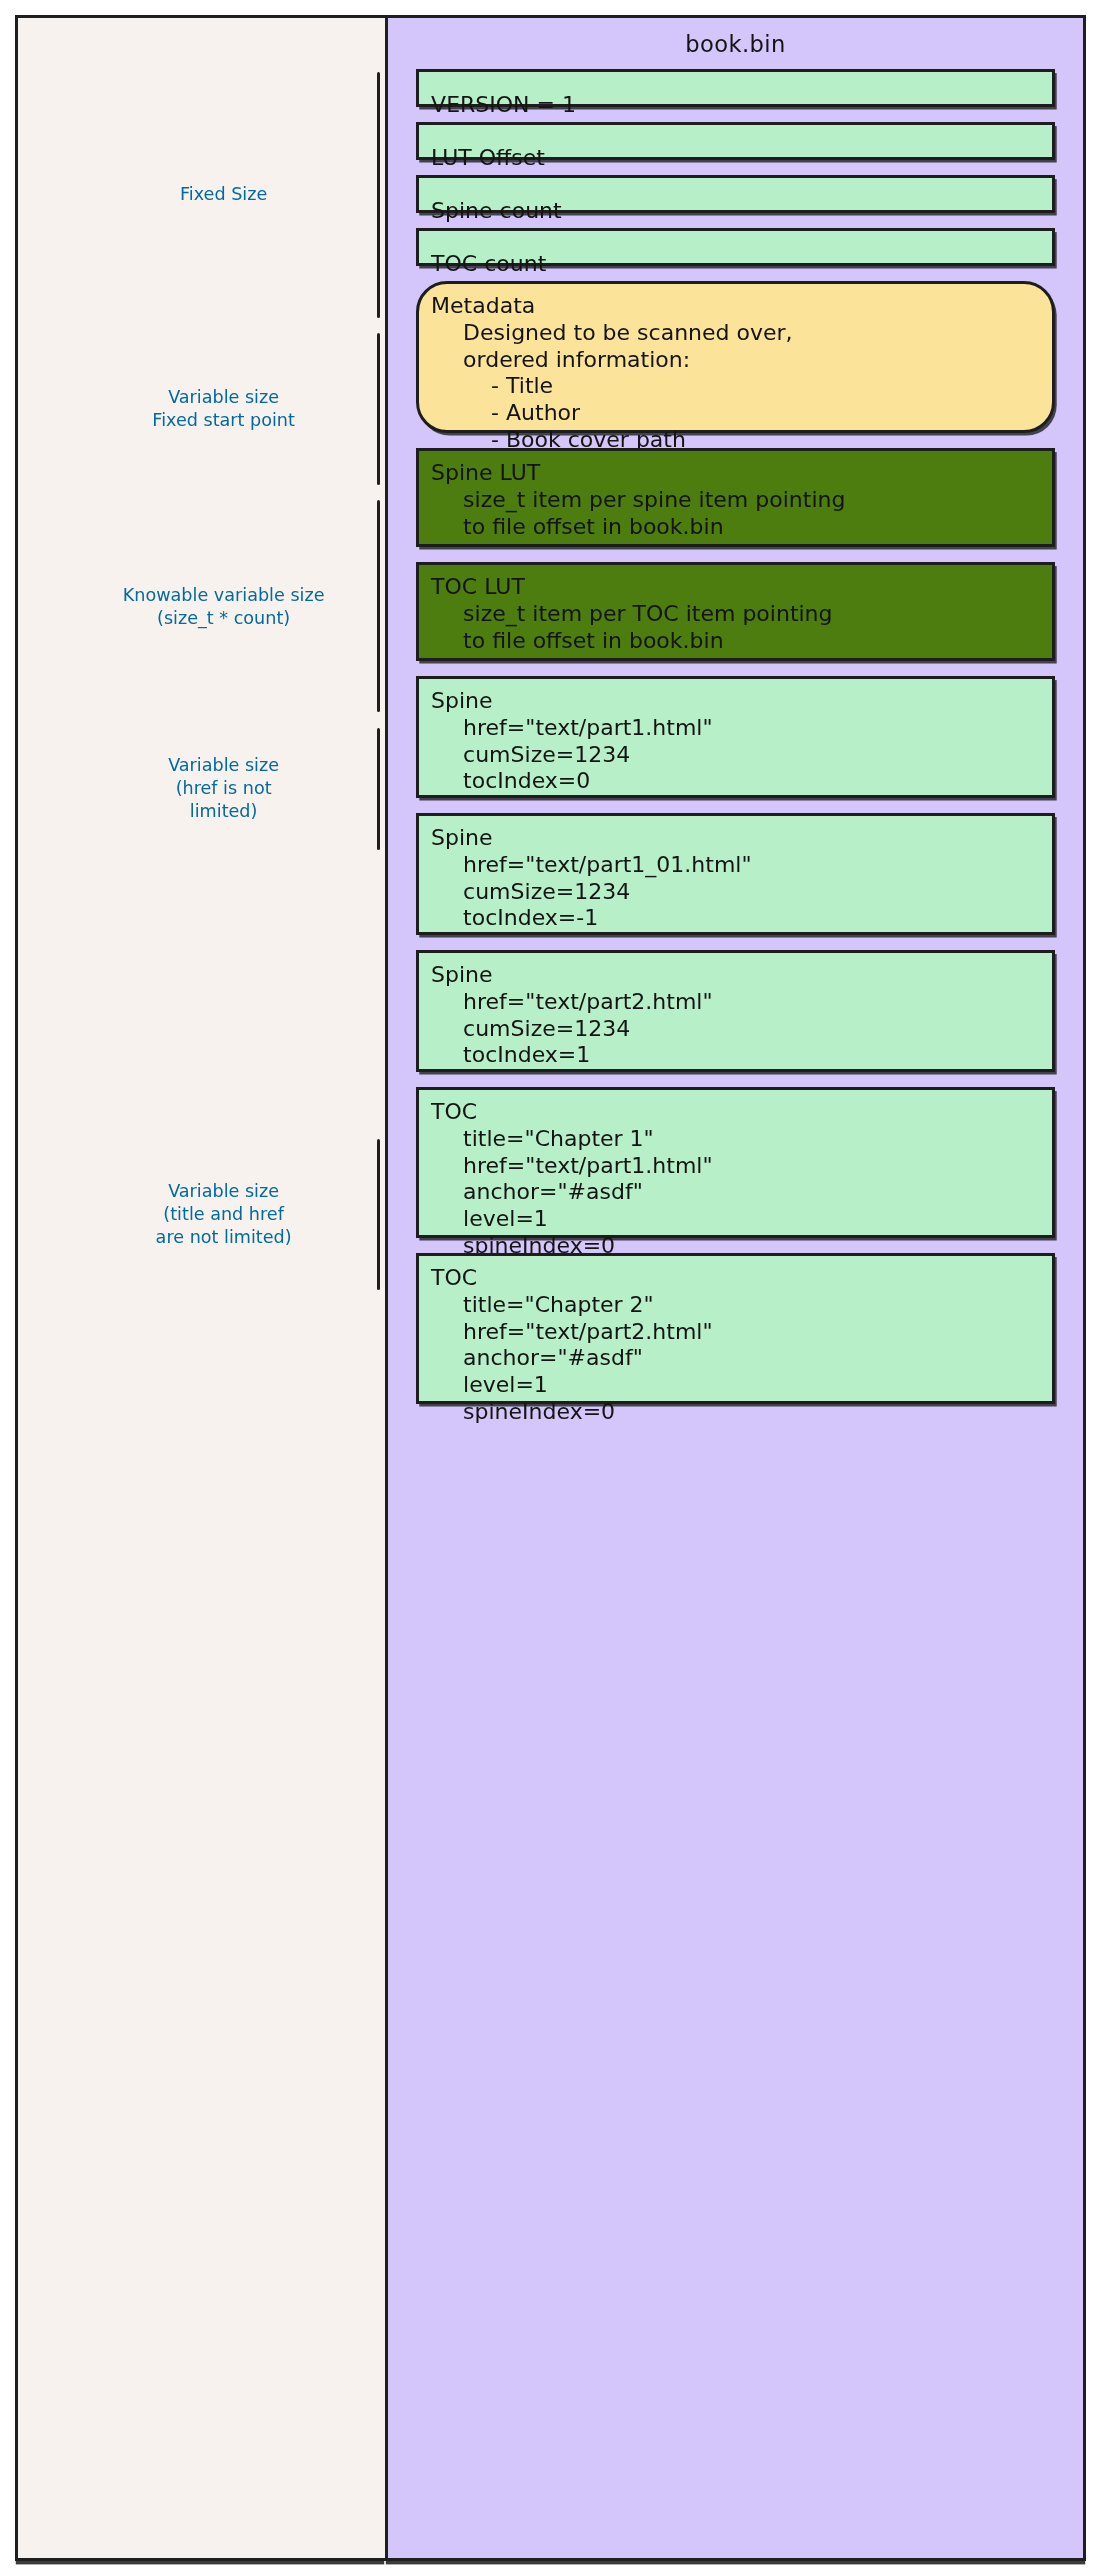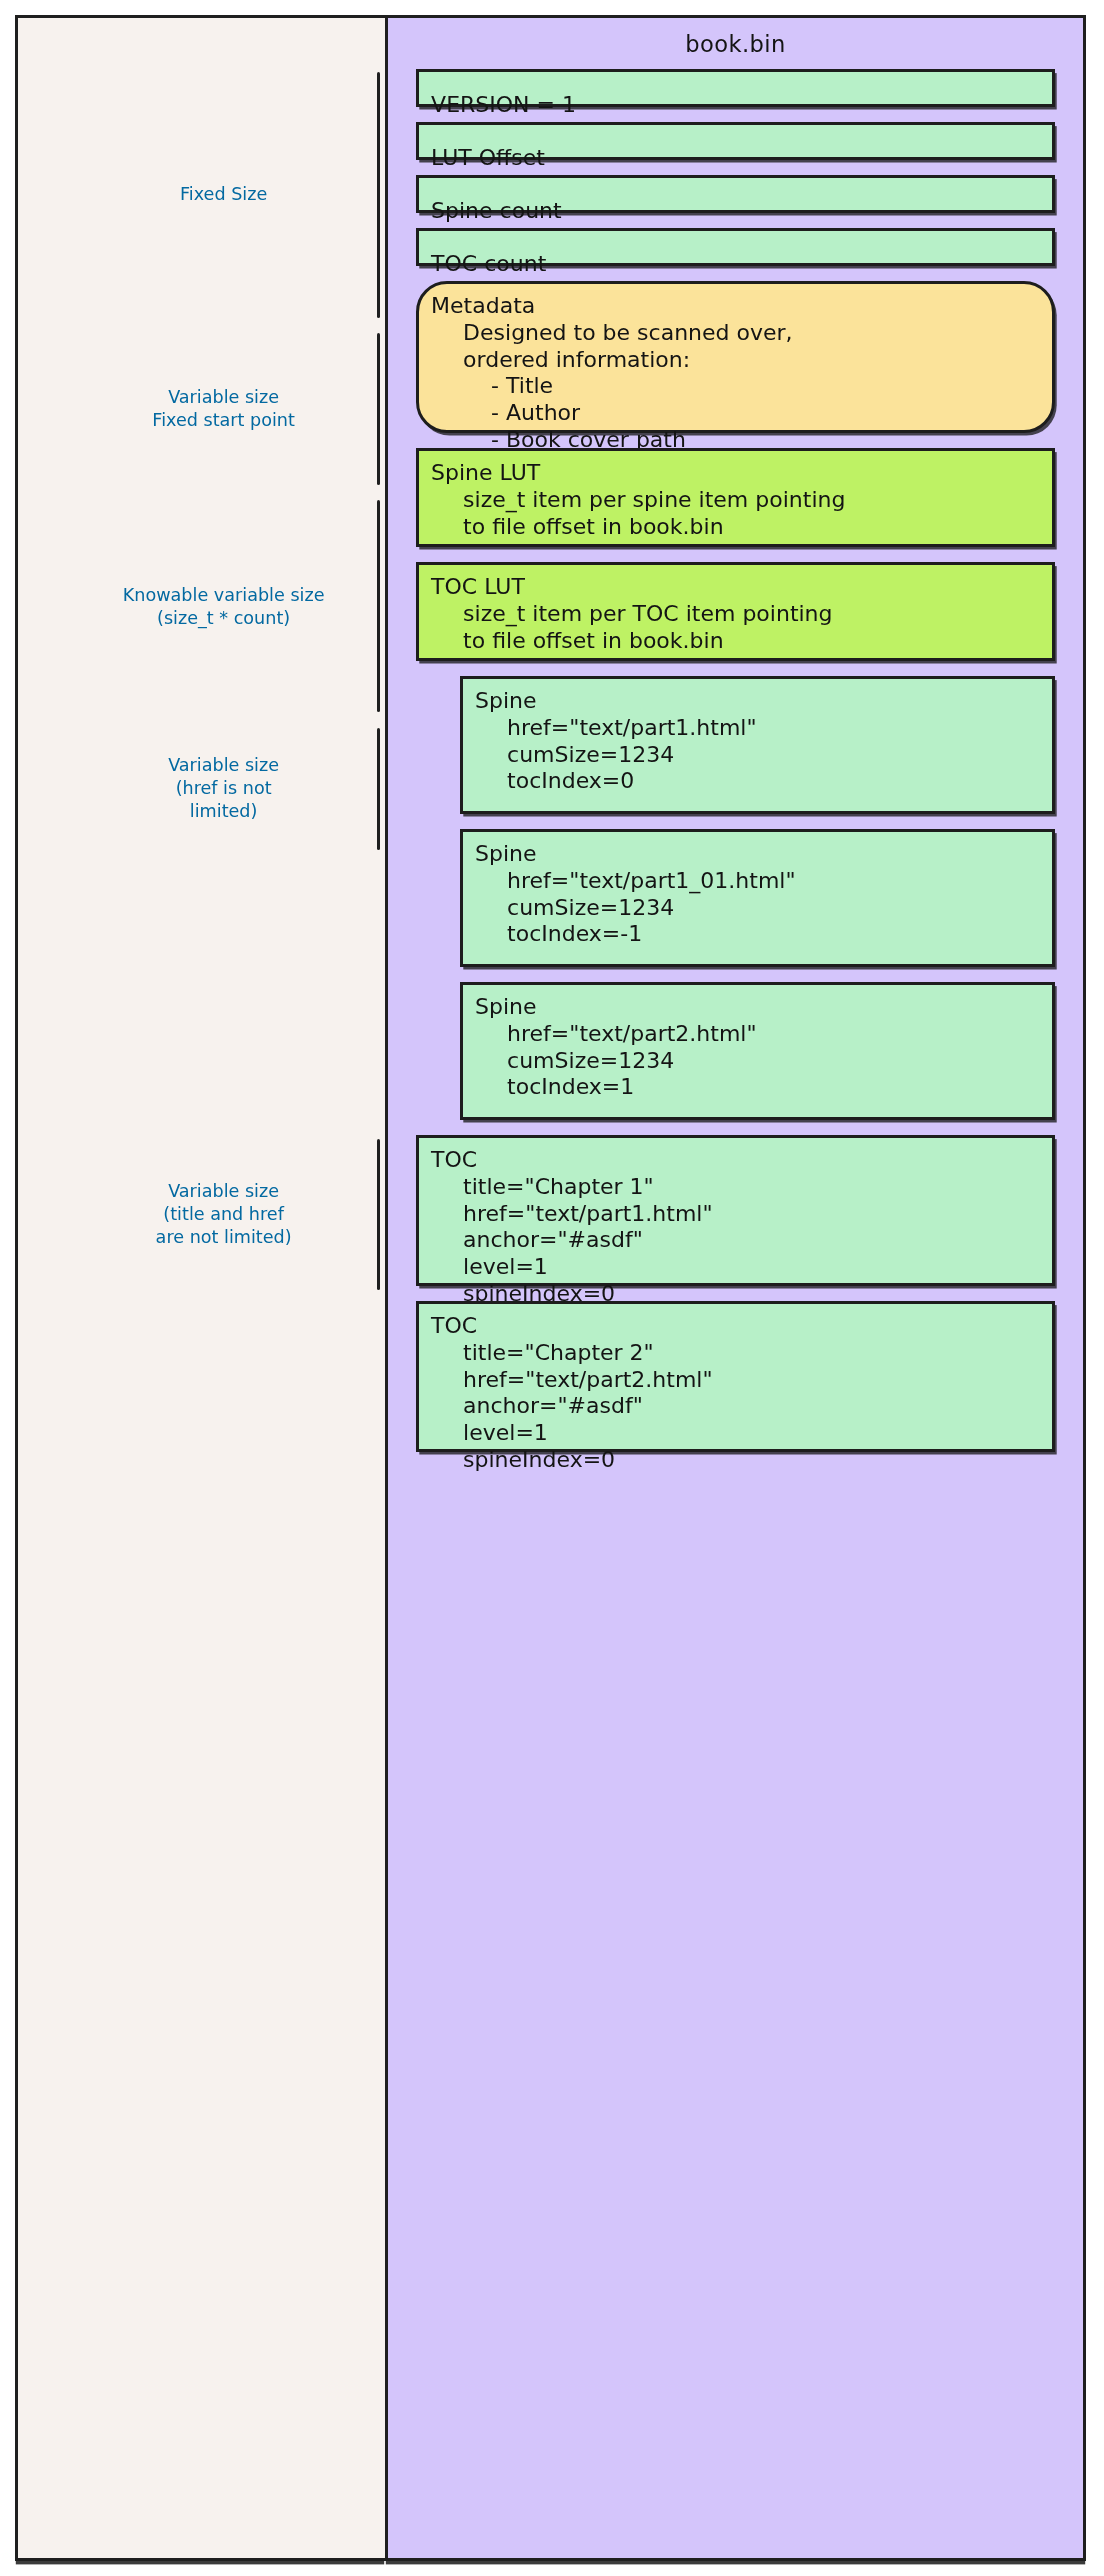--- a/index.html
+++ b/index.html
@@ -65,42 +65,42 @@
     margin-bottom: 15px;
     padding: 9.2px 11.7px 11px 11.7px;
     box-shadow: 2.5px 3.3px 0 -0.8px rgba(20,20,20,0.75);
     font-size: 22px;
     line-height: 1.22;
     color: #141414;
     position: relative;
   }
   .block.green  { background: #b7f0c8; }
   .block.yellow { background: #fbe39a; border-radius: 31px; }
-  .block.blue   { background: #bef264; }
+  .block.blue   { background: #4d7c0f; }
 
   .block .b-title {
     display: block;
     white-space: pre;
   }
   .block .b-line {
     display: block;
     white-space: pre;
     padding-left: 32px;
   }
   .block .b-sub {
     display: block;
     white-space: pre;
     padding-left: 60px;
   }
 
   
   .h-small  { height: 38px; padding-top: 16px; }
   .h-meta   { height: 152px; }
   .h-lut    { height: 99px; }
-  .h-spine  { height: 138px; margin-left: 44px; }
+  .h-spine  { height: 122px; }
   .h-toc    { height: 151px; }
 
   .block.h-small .b-title { line-height: 33px; }
 
   
   .lbl {
     position: absolute;
     right: 23.4px;
     width: 276px;
     text-align: center;

